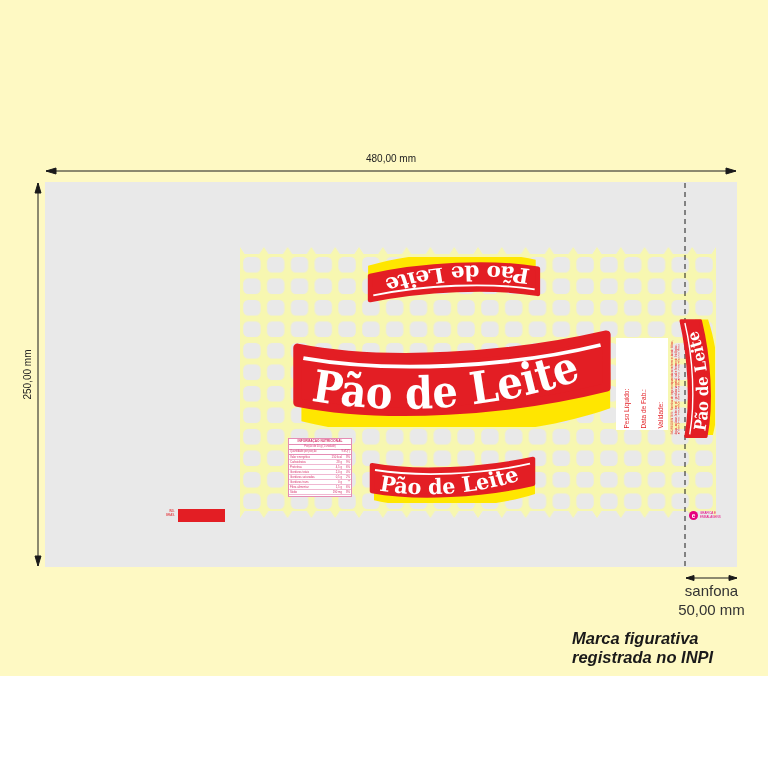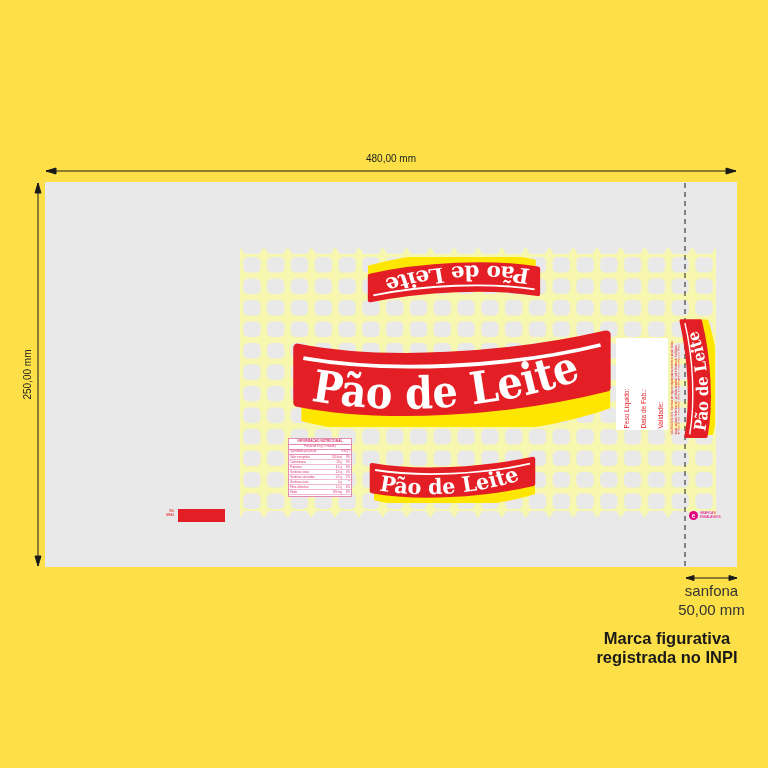--- a/index.html
+++ b/index.html
@@ -1,26 +1,26 @@
 <!DOCTYPE html>
 <html><head>
 <meta charset="utf-8">
 <style>
   html,body{margin:0;padding:0;background:#fff;}
   body{font-family:"Liberation Sans",sans-serif;}
-  .canvas{position:relative;width:768px;height:768px;background:#fde047;overflow:hidden;}
+  .canvas{position:relative;width:768px;height:676px;background:#fef9c3;overflow:hidden;}
   .film{position:absolute;left:45px;top:182px;width:692px;height:385px;background:#e9e9e9;z-index:0;}
   .netgrid{position:absolute;left:240px;top:254px;z-index:1;}
   .tips-top{position:absolute;left:240px;top:247px;z-index:1;}
   .tips-bot{position:absolute;left:240px;top:511px;z-index:1;}
   .annot{position:absolute;left:0;top:0;z-index:2;}
   .dim-w-label{position:absolute;left:45px;top:153px;width:692px;text-align:center;font-size:10px;color:#222;z-index:3;}
   .dim-h-label{position:absolute;left:-28px;top:369px;width:110px;text-align:center;font-size:10px;color:#222;transform:rotate(-90deg);z-index:3;}
   .sanfona{position:absolute;left:659px;top:582px;width:105px;text-align:center;font-size:15px;color:#333;line-height:1.25;z-index:3;}
-  .trademark{position:absolute;left:572px;top:629px;width:190px;text-align:center;font-size:16.5px;font-weight:bold;color:#1a1a1a;line-height:1.18;z-index:3;}
+  .trademark{position:absolute;left:572px;top:629px;width:190px;text-align:left;font-size:16.5px;font-weight:bold;font-style:italic;color:#1a1a1a;line-height:1.18;z-index:3;}
   .banner{position:absolute;z-index:6;}
   .banner-top{left:366px;top:257px;width:177px;height:46px;transform:rotate(180deg);}
   .banner-main{left:288px;top:329px;width:326px;height:98px;}
   .banner-small{left:367px;top:456px;width:170px;height:47px;}
   .banner-side{left:636px;top:361px;width:122px;height:36px;transform:rotate(-90deg);}
   .fillpanel{position:absolute;left:616px;top:338px;width:52px;height:92px;background:#ffffff;z-index:5;}
   .fillpanel-text{position:absolute;left:596px;top:358px;width:92px;height:52px;transform:rotate(-90deg);color:#e31e24;font-size:6.5px;line-height:17px;padding-left:3px;z-index:6;}
   .legaltext{position:absolute;left:625px;top:380px;width:100px;height:9px;transform:rotate(-90deg);color:#e31e24;font-size:3px;line-height:1.3;z-index:5;overflow:hidden;}
   .ntable{position:absolute;left:288px;top:438px;width:64px;height:59px;background:#fff;border:1px solid #e58cb4;box-sizing:border-box;color:#d6336c;z-index:5;overflow:hidden;}
   .nt-title{font-size:3.2px;font-weight:bold;text-align:center;border-bottom:1px solid #e58cb4;line-height:1.5;}

